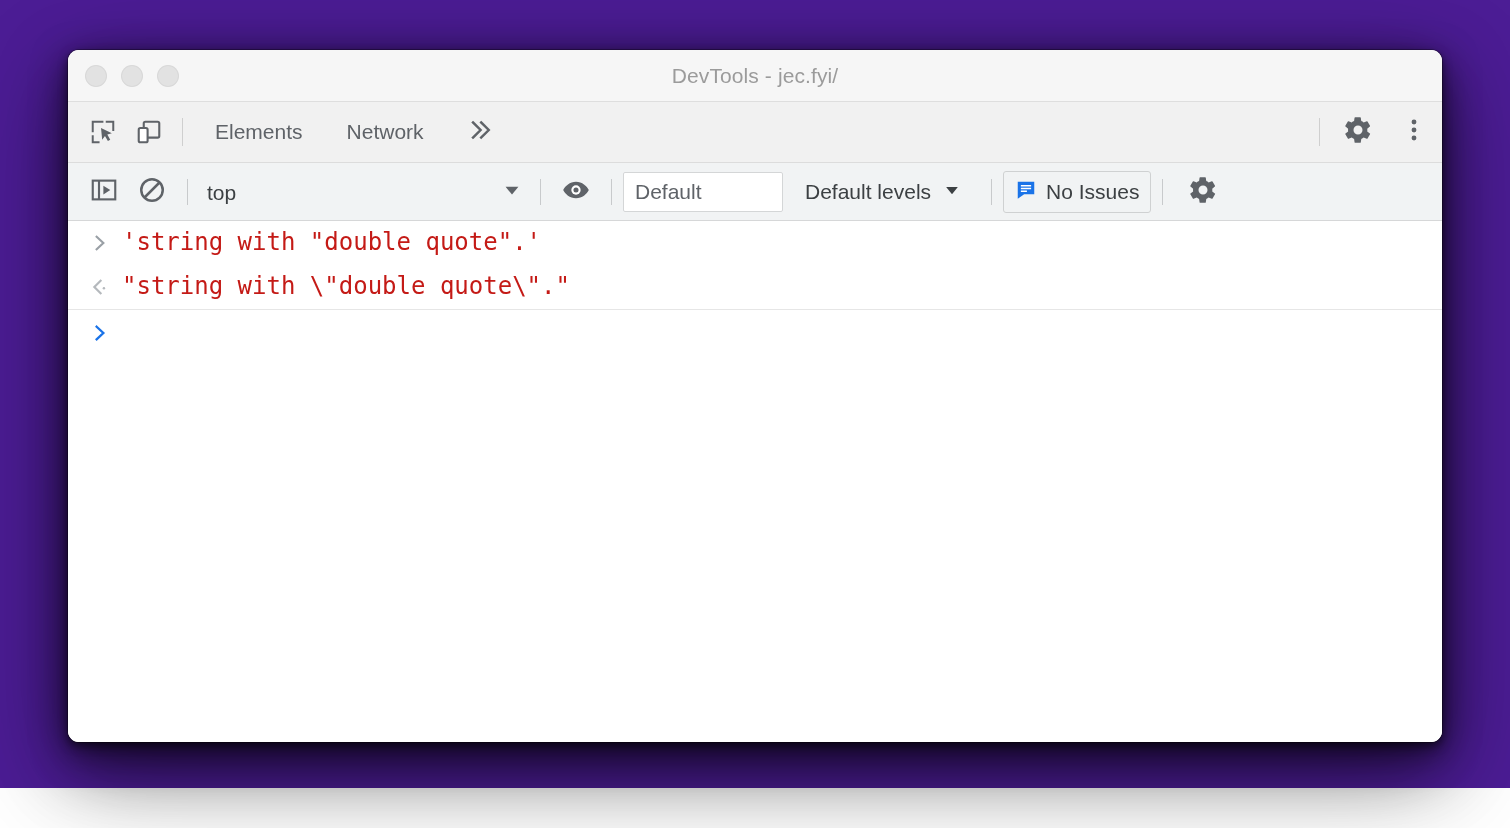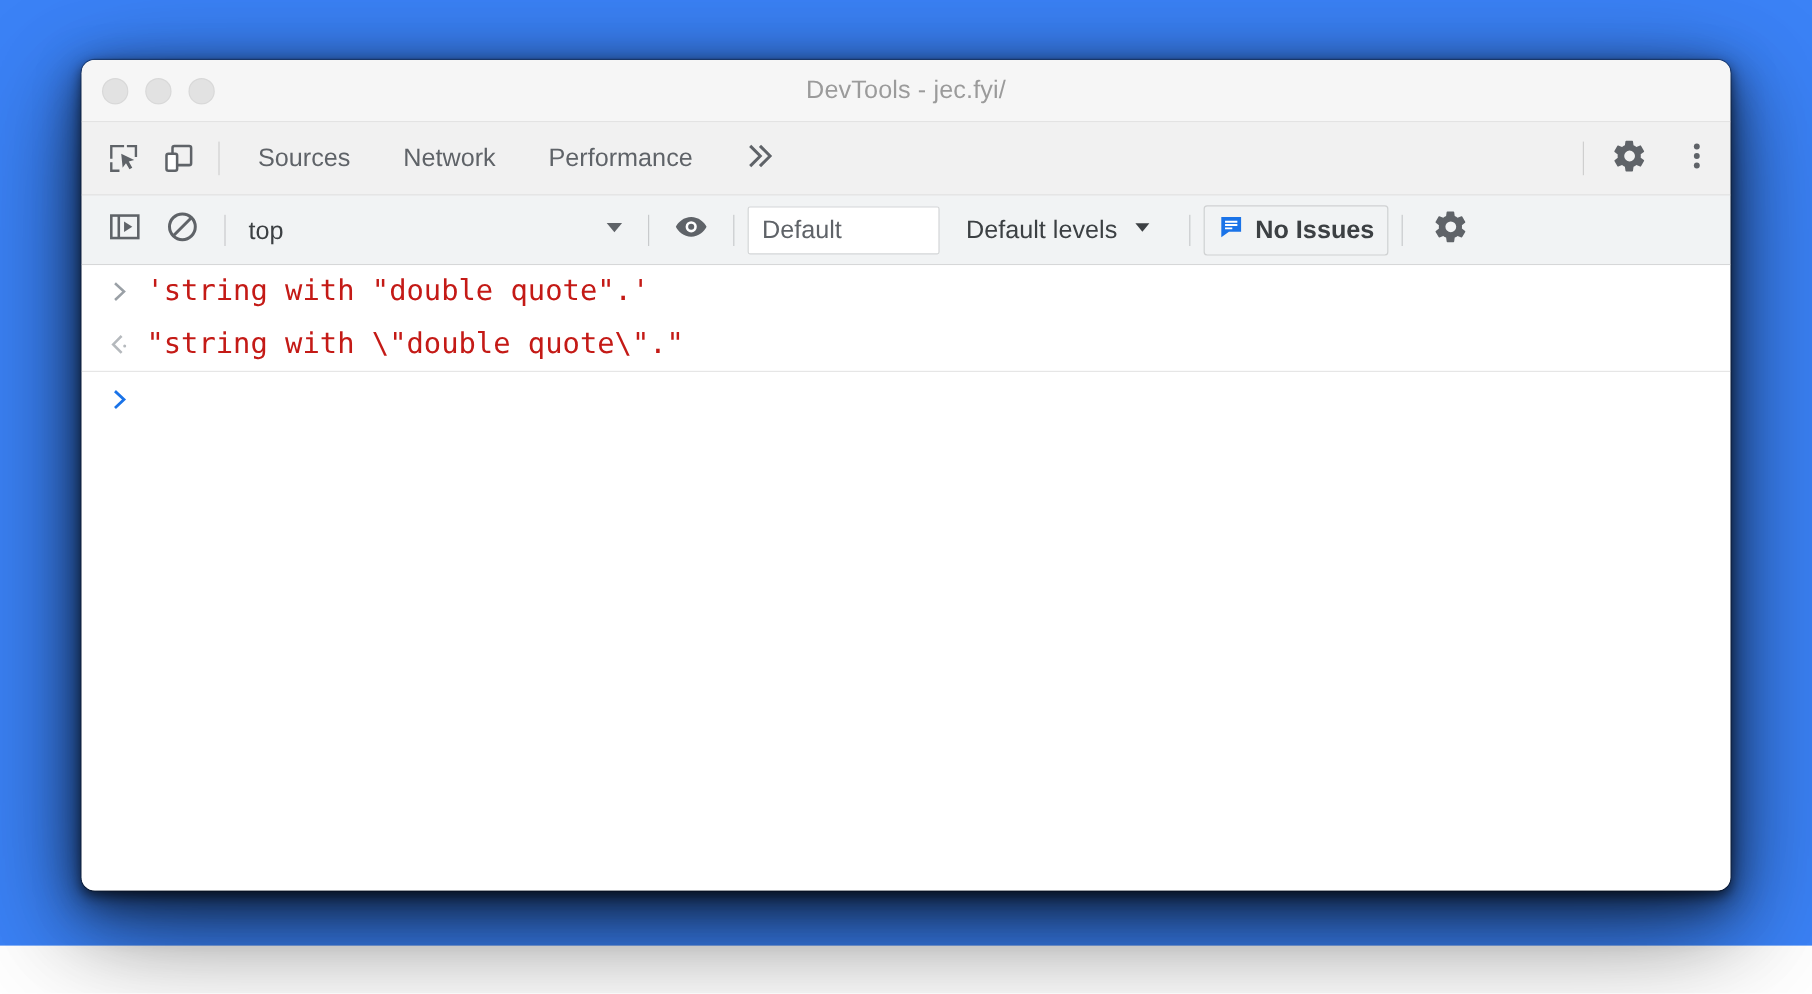--- a/index.html
+++ b/index.html
@@ -10,21 +10,21 @@
     width: 1510px;
     height: 828px;
     overflow: hidden;
     font-family: "Liberation Sans", sans-serif;
   }
 
   #screen {
     position: relative;
     width: 1510px;
     height: 788px;
-    background: #3b82f6;
+    background: #4c1d95;
   }
 
   
   #window {
     position: absolute;
     left: 68px;
     top: 50px;
     width: 1374px;
     height: 692px;
     border-radius: 11px;
@@ -209,21 +209,21 @@
     display: flex;
     align-items: center;
     gap: 9px;
     height: 40px;
     padding: 0 11px;
     border: 1px solid #cfd1d2;
     border-radius: 3px;
     background: #f1f3f4;
     flex: none;
   }
-  #issues-label { font-size: 21px; color: #3c4043; white-space: nowrap; font-weight: bold; }
+  #issues-label { font-size: 21px; color: #3c4043; white-space: nowrap; }
   #console-settings {
     width: 58px;
     height: 58px;
     display: flex;
     align-items: center;
     justify-content: center;
     flex: none;
   }
 
   
@@ -299,27 +299,24 @@
           <svg width="28" height="28" viewBox="0 0 24 24">
             <rect x="7.5" y="3.2" width="13.3" height="13.6" rx="1.4" fill="none" stroke="#5f6368" stroke-width="1.8"></rect>
             <rect x="3.2" y="8.6" width="7.6" height="12.2" rx="1.4" fill="#ffffff" stroke="#5f6368" stroke-width="1.8"></rect>
           </svg>
         </span>
       </div>
 
       <div class="vsep"></div>
 
       <div class="tab">
-        <span>Sources</span>
+        <span>Elements</span>
       </div>
       <div class="tab">
         <span>Network</span>
-      </div>
-      <div class="tab">
-        <span>Performance</span>
       </div>
 
       <div class="chev-more">
         <span>
           <svg width="28" height="28" viewBox="0 0 24 24">
             <path d="M6 5.5l6.5 6.5L6 18.5M13 5.5l6.5 6.5L13 18.5" fill="none" stroke="#5f6368" stroke-width="2.1" stroke-linecap="square"></path>
           </svg>
         </span>
       </div>
 

